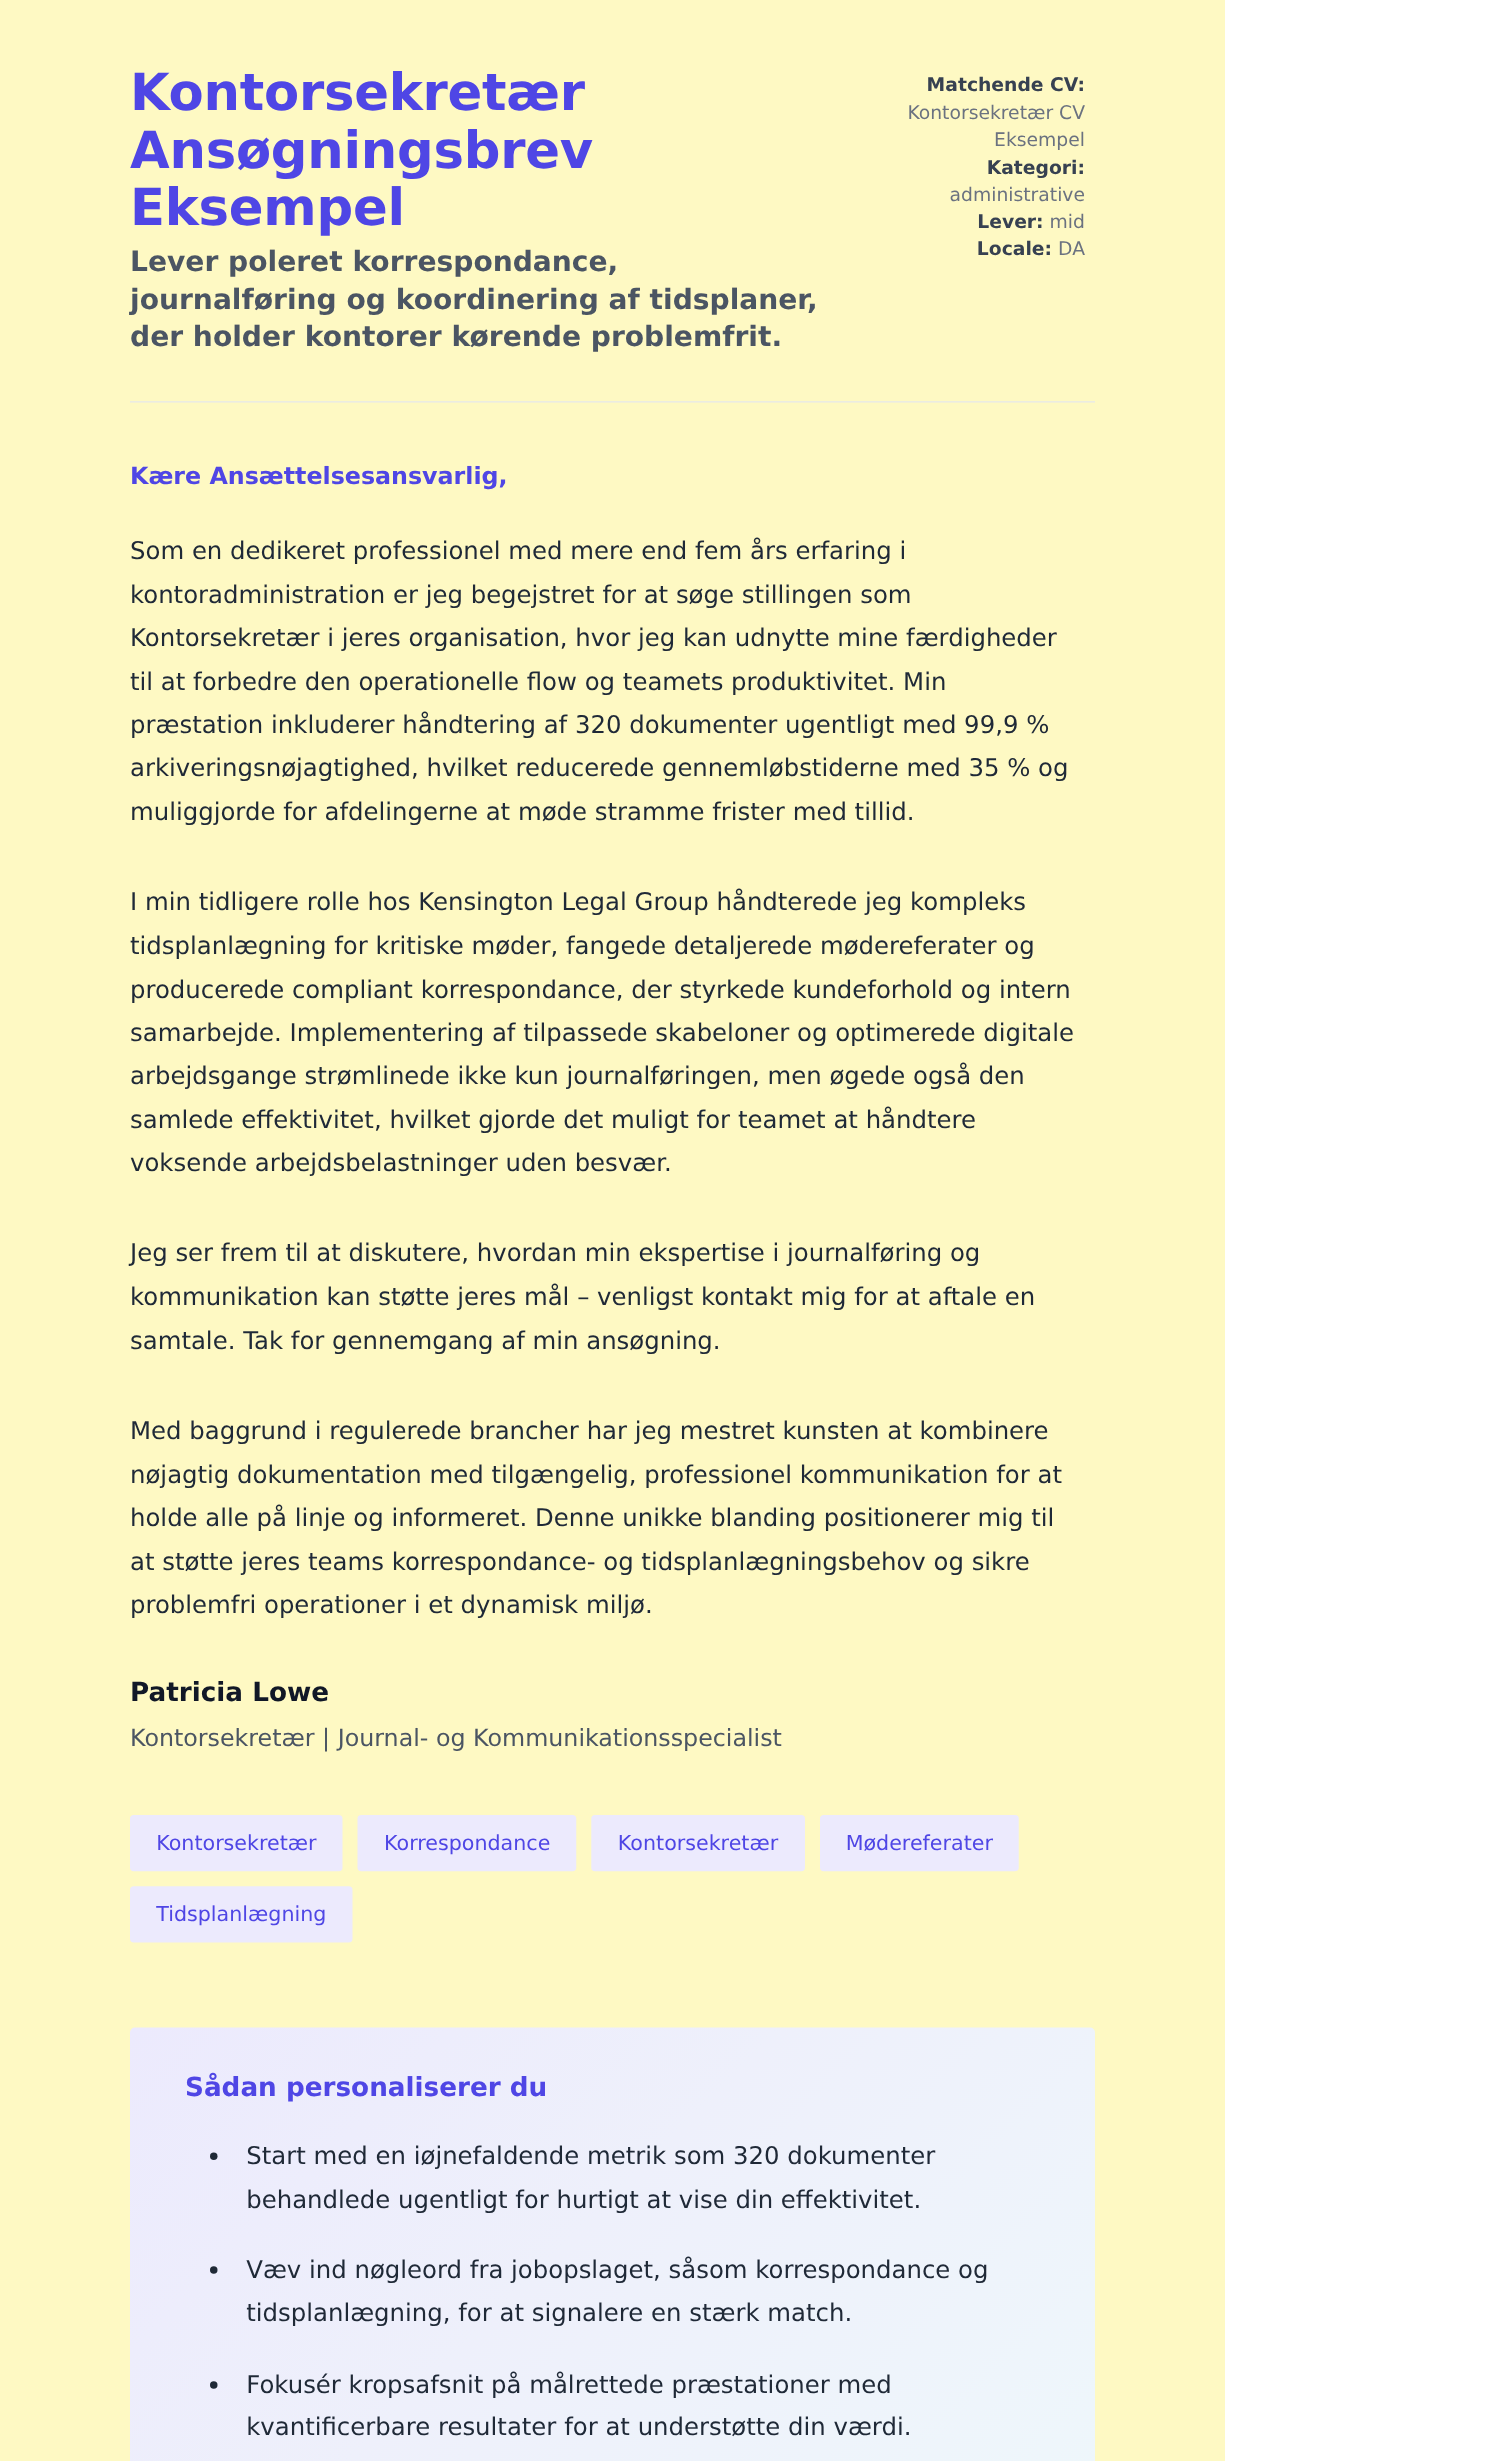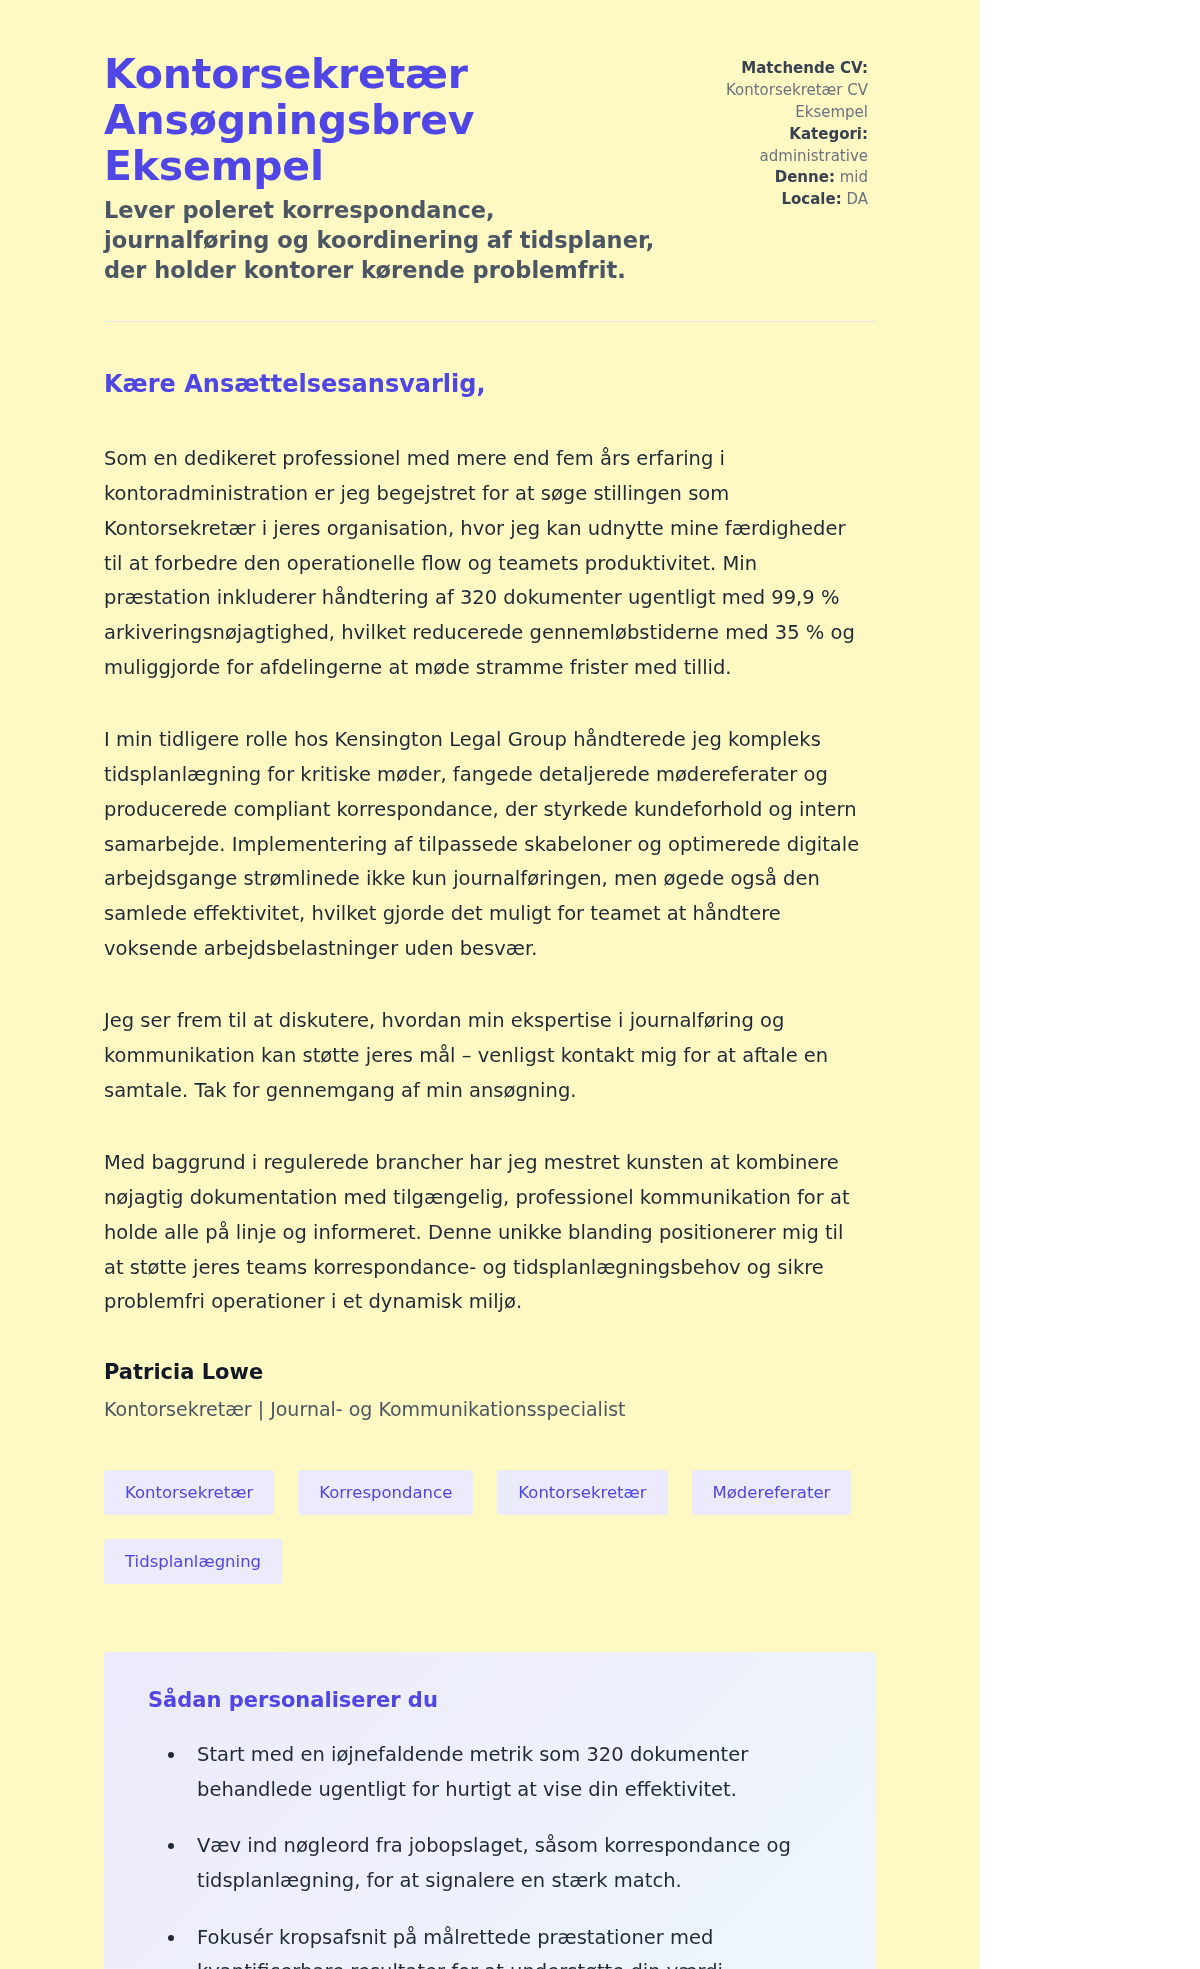--- a/index.html
+++ b/index.html
@@ -71,24 +71,24 @@
     border-top: 1px solid #e5e7eb;
     height: 0;
   }
 
   
   .letter {
     padding: 48px 120px 0 104px;
     box-sizing: border-box;
   }
   .salutation {
-    font-size: 24px;
-    font-weight: 700;
-    color: #4f46e5;
-    margin: 0 0 44px 0;
+    font-size: 19px;
+    font-weight: 700;
+    color: #4f46e5;
+    margin: 0 0 32px 0;
   }
   .para {
     font-size: 19.5px;
     line-height: 1.78;
     color: #1f2937;
     margin: 0 0 38px 0;
     max-width: 990px;
   }
   .para:last-of-type { margin-bottom: 0; }
 
@@ -105,21 +105,21 @@
   .sig-role {
     font-size: 19px;
     color: #4b5563;
     margin: 0;
   }
 
   
   .tags {
     display: flex;
     flex-wrap: wrap;
-    gap: 24px;
+    gap: 12px;
     padding: 50px 104px 0 104px;
   }
   .tag {
     background: #eceafd;
     color: #4f46e5;
     font-size: 16.5px;
     padding: 13px 21px;
     border-radius: 3px;
     white-space: nowrap;
   }
@@ -169,21 +169,21 @@
       <div class="meta-row">
         <span class="meta-value">Kontorsekretær CV Eksempel</span>
       </div>
       <div class="meta-row">
         <span class="meta-label">Kategori:</span>
       </div>
       <div class="meta-row">
         <span class="meta-value">administrative</span>
       </div>
       <div class="meta-row">
-        <span class="meta-label">Denne:</span>
+        <span class="meta-label">Lever:</span>
         <span class="meta-value">mid</span>
       </div>
       <div class="meta-row">
         <span class="meta-label">Locale:</span>
         <span class="meta-value">DA</span>
       </div>
     </div>
   </div>
 
   <hr class="header-rule">

